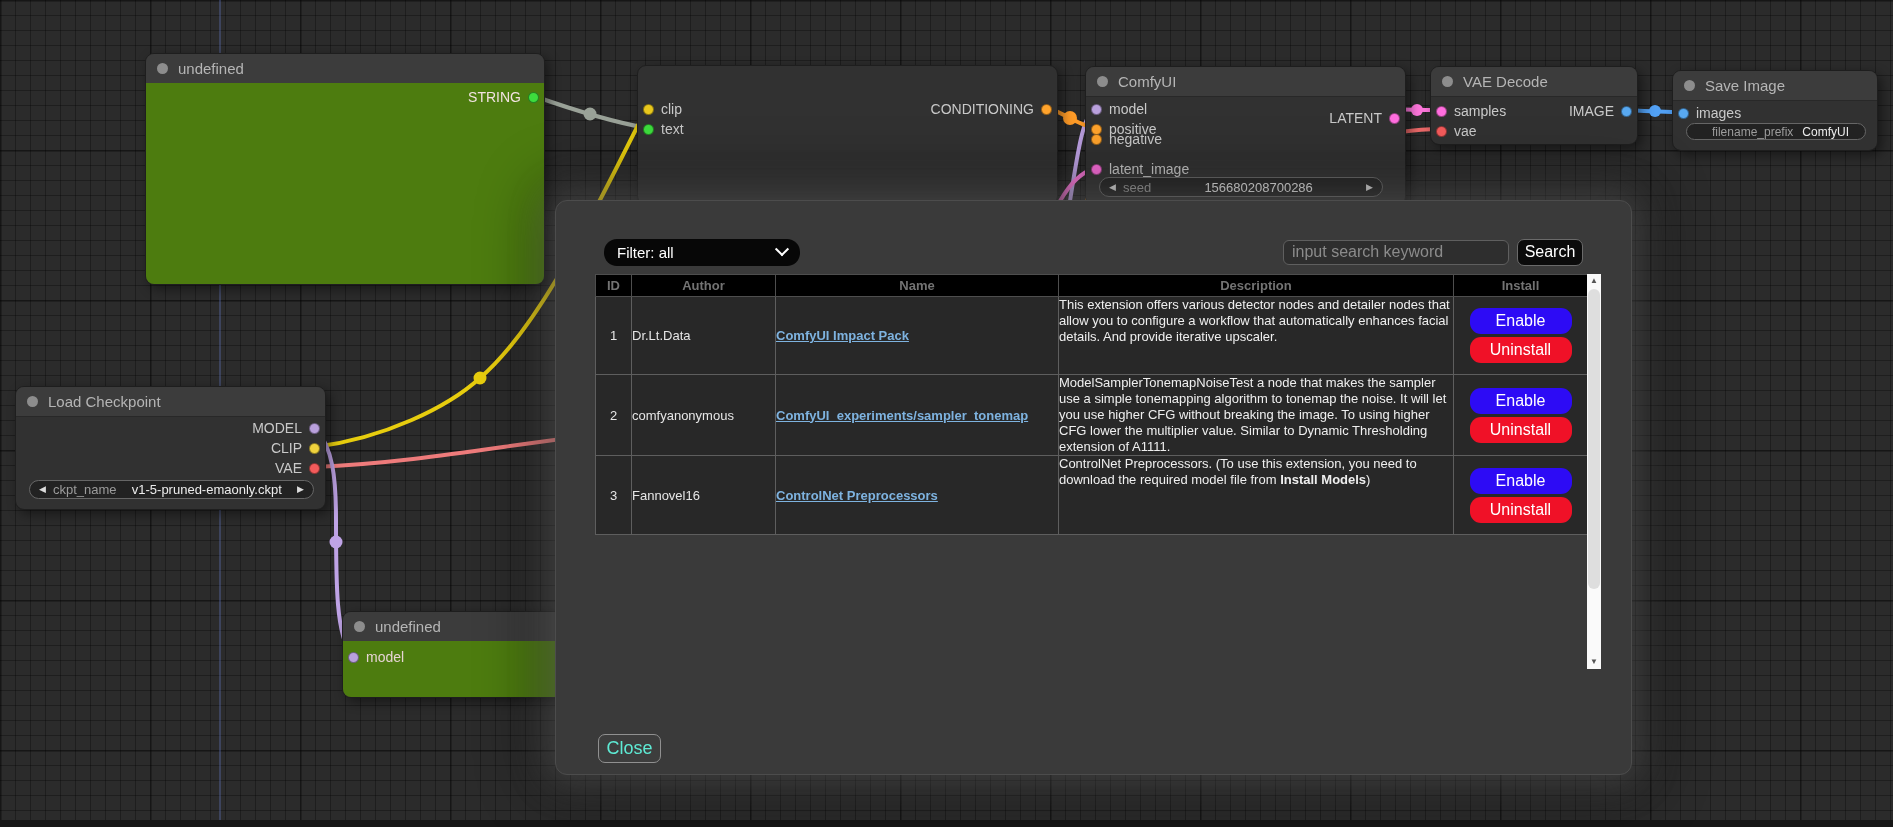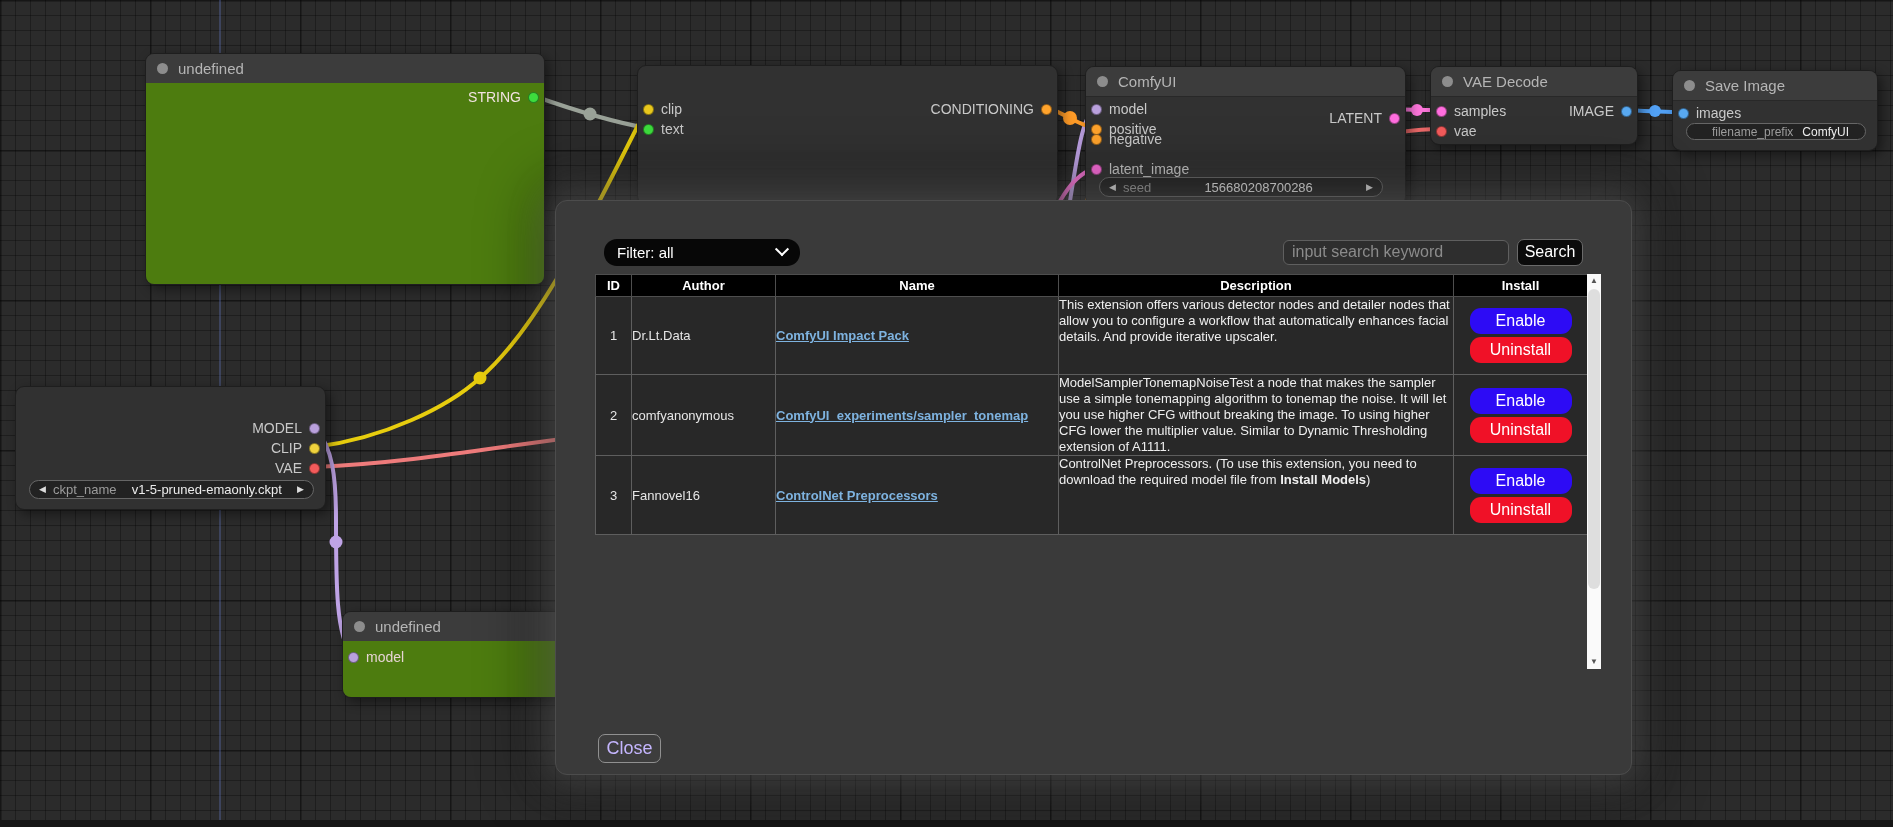--- a/index.html
+++ b/index.html
@@ -54,38 +54,38 @@
   .chev{width:8px;height:8px;border-right:2.4px solid #fff;border-bottom:2.4px solid #fff;
         transform:rotate(45deg) translate(-2px,-2px);}
   .search-group{display:flex;gap:8px;align-items:center;}
   .search-input{width:226px;height:25px;background:#2e2e2e;border:1px solid #5f5f5f;border-radius:6px;
         color:#ddd;font-size:16px;padding:0 8px;font-family:inherit;box-sizing:border-box;}
   .search-input::placeholder{color:#8b8b8b;}
   .search-btn{width:66px;height:27px;background:#0b0b0b;border:1px solid #6a6a6a;border-radius:7px;
         color:#fff;font-size:16px;font-family:inherit;cursor:pointer;padding:0;}
   .tablewrap{position:absolute;left:39px;top:73px;width:1006px;height:395px;}
   table.ext{border-collapse:collapse;table-layout:fixed;width:992px;font-size:13px;color:#e6e6e6;}
-  table.ext th{background:#000;color:#ffffff;font-weight:bold;font-size:13px;height:21px;
+  table.ext th{background:#000;color:#737373;font-weight:bold;font-size:13px;height:21px;
         border:1px solid #4e4e4e;padding:0;}
   table.ext td{border:1px solid #5e5e5e;background:#282828;padding:0;}
   td.td-id{text-align:center;width:36px;}
   td.td-author{padding-left:8px;}
   td.td-name{padding-left:8px;white-space:nowrap;overflow:hidden;}
   td.td-name a{color:#7eb3e0;font-weight:bold;text-decoration:underline;cursor:pointer;}
   td.td-desc{vertical-align:top;padding:1px 4px;line-height:16px;color:#efefef;}
   td.td-install{text-align:center;vertical-align:middle;}
   .row-btn{display:block;margin:3px auto;width:102px;height:26px;border-radius:11px;border:none;
         color:#fff;font-size:16px;font-family:inherit;cursor:pointer;line-height:24px;padding:0;}
   .fsb{position:absolute;right:0;top:0;width:14px;height:100%;background:#fafafa;}
   .fsb .sb-arrow{position:absolute;left:0;width:14px;height:14px;font-size:8px;color:#555;
         text-align:center;line-height:14px;cursor:pointer;}
   .fsb .sb-up{top:0;} .fsb .sb-down{bottom:0;}
   .fsb .sb-thumb{position:absolute;left:1px;top:15px;width:12px;height:300px;background:#dedede;border-radius:6px;cursor:pointer;}
   .close-btn{position:absolute;left:42px;top:533px;width:63px;height:29px;background:#3d3d3d;
-        border:1.5px solid #909090;border-radius:7px;color:#c4b5fd;font-size:18px;
+        border:1.5px solid #909090;border-radius:7px;color:#5eead4;font-size:18px;
         font-family:inherit;cursor:pointer;padding:0;}
 </style>
 </head>
 <body>
 
 <div class="guide-v"></div>
 <div class="bottom-strip"></div>
 
 <svg class="wires" width="1893" height="827" viewBox="0 0 1893 827">
   <path d="M 534 96 C 568 108, 612 122, 647 128" stroke="#9aa298"></path>
@@ -196,20 +196,24 @@
     <span class="pdot" style="background-color: rgb(88, 168, 240);"></span>
     <span>images</span>
   </div>
   <div class="widget noarrow" style="left:13px;top:52px;width:180px;height:17px;">
     <span class="wname" style="margin-left:0;">filename_prefix</span>
     <span class="wvalue">ComfyUI</span>
   </div>
 </div>
 
 <div class="node" style="left:15px;top:386px;width:311px;height:124px;">
+  <div class="node-header">
+    <span class="tdot"></span>
+    <span>Load Checkpoint</span>
+  </div>
   <div class="port out" style="top:34px;">
     <span class="pdot" style="background-color: rgb(185, 160, 220);"></span>
     <span>MODEL</span>
   </div>
   <div class="port out" style="top:54px;">
     <span class="pdot" style="background-color: rgb(239, 210, 61);"></span>
     <span>CLIP</span>
   </div>
   <div class="port out" style="top:74px;">
     <span class="pdot" style="background-color: rgb(243, 91, 91);"></span>

